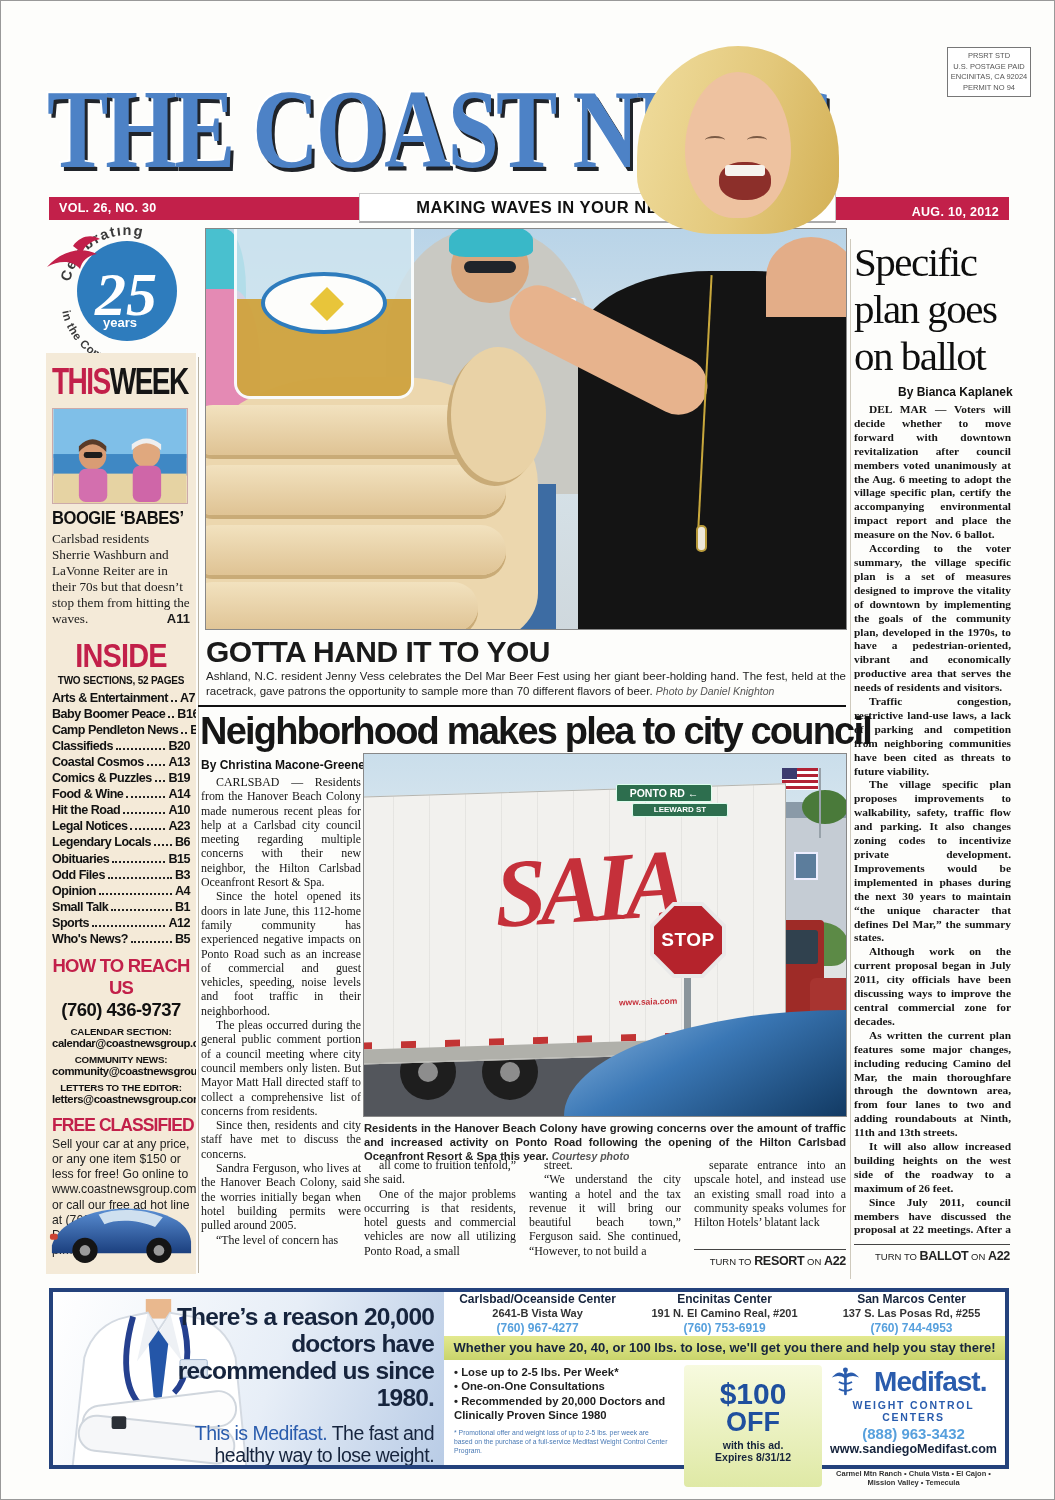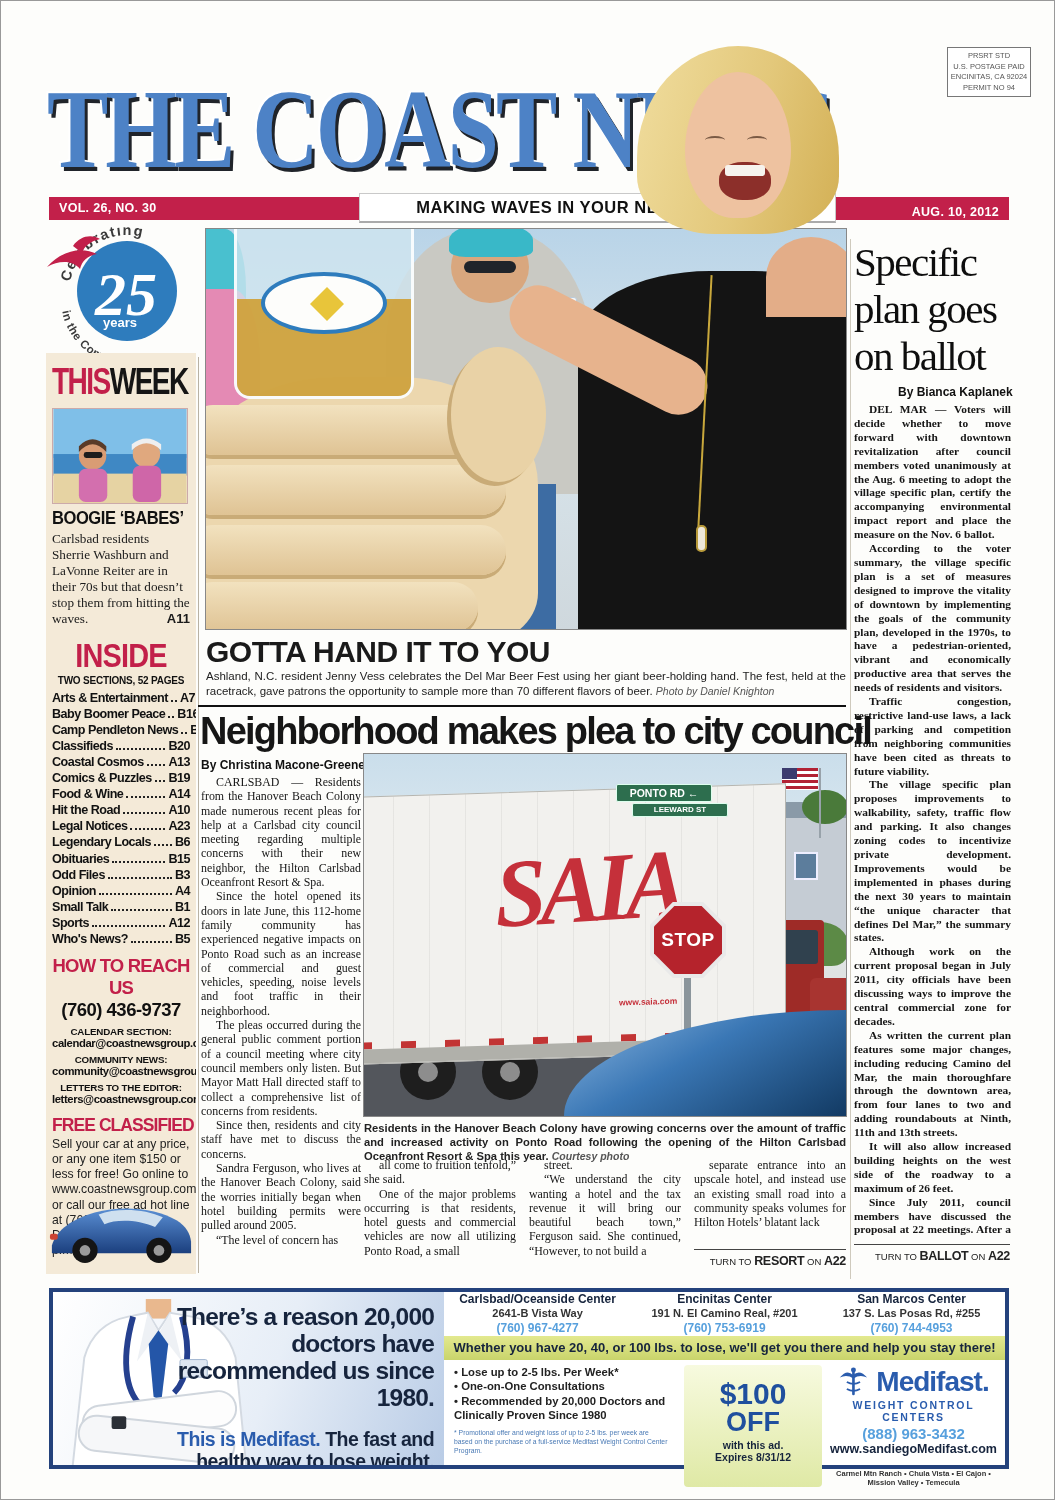--- a/index.html
+++ b/index.html
@@ -148,41 +148,41 @@
   
   .rail-head { position: absolute; left: 853px; top: 238px; width: 158px; font-family: "Liberation Serif", serif; font-weight: 400; font-size: 41px; line-height: 47px; letter-spacing: -1.5px; color: #0e0e0e; }
   .rail-by { position: absolute; left: 853px; top: 384px; font-size: 12px; font-weight: 800; padding-left: 44px; }
   .rail-body { position: absolute; left: 853px; top: 402px; width: 157px; height: 833px; overflow: hidden; font-size: 11.4px; line-height: 13.9px; font-weight: bold; }
   
   .ad { position: absolute; left: 48px; top: 1287px; width: 960px; height: 181px; border: 4px solid #24427c; background: #fff; display: flex; }
   .ad-left { position: relative; width: 458px; background: linear-gradient(290deg, #b9cce6 0%, #e7eef7 45%, #ffffff 100%); overflow: hidden; }
   .ad-doc { position: absolute; left: 2px; bottom: -2px; }
   .ad-copy { position: absolute; right: 10px; top: 12px; width: 300px; text-align: right; color: #16243d; }
   .ad-h1 { font-size: 24.5px; font-weight: 800; line-height: 1.1; letter-spacing: -0.8px; }
-  .ad-h2 { margin-top: 16px; font-size: 19.5px; font-weight: 700; letter-spacing: -0.5px; line-height: 1.15; }
+  .ad-h2 { margin-top: 10px; font-size: 19.5px; font-weight: 400; letter-spacing: -0.5px; line-height: 1.15; }
   .ad-h2 .blue { color: #2a5cad; }
   .ad-right { flex: 1; display: flex; flex-direction: column; }
   .ad-centers { display: flex; height: 54px; align-items: center; }
   .ad-center { flex: 1; text-align: center; line-height: 1.25; }
   .adc-name { font-size: 12px; font-weight: 800; color: #16243d; }
   .adc-addr { font-size: 11px; font-weight: 700; color: #333; }
   .adc-phone { font-size: 12px; font-weight: 800; color: #57a0dd; }
   .ad-green { height: 24px; background: linear-gradient(180deg, #e3e98f, #c9d46b); text-align: center; font-size: 13px; font-weight: 800; color: #16243d; line-height: 24px; }
   .ad-bottom { flex: 1; display: flex; padding: 5px 8px 4px 10px; }
   .ad-bullets { width: 222px; }
   .blt { font-size: 11.3px; font-weight: 700; color: #222; line-height: 1.28; }
   .blt::before { content: "• "; }
   .ad-fine { margin-top: 5px; font-size: 6.8px; color: #4a7ab5; line-height: 1.35; width: 215px; }
   .ad-coupon { width: 138px; margin: 0 8px; background: linear-gradient(180deg, #f7fadf, #dfe9a5); border-radius: 4px; text-align: center; padding-top: 14px; }
   .cp-100 { font-size: 30px; font-weight: 900; color: #1f4f9e; line-height: 1; }
   .cp-off { font-size: 27px; font-weight: 900; color: #1f4f9e; line-height: 1; }
   .cp-with { font-size: 10.5px; font-weight: 800; color: #16243d; margin-top: 3px; }
   .cp-exp { font-size: 10.5px; font-weight: 700; color: #16243d; }
   .ad-logo { flex: 1; text-align: center; }
-  .ml-row { display: flex; align-items: center; justify-content: center; gap: 8px; }
+  .ml-row { display: flex; align-items: center; justify-content: flex-start; gap: 14px; }
   .ml-name { font-size: 28px; font-weight: 900; color: #2a5cad; letter-spacing: -1px; }
   .ml-sub { font-size: 10.5px; font-weight: 700; color: #2a5cad; letter-spacing: 1.8px; }
   .ml-phone { font-size: 15px; font-weight: 800; color: #57a0dd; margin-top: 2px; }
   .ml-web { font-size: 12.5px; font-weight: 800; color: #16243d; }
   .ml-cities { font-size: 7.5px; font-weight: 700; color: #333; margin-top: 13px; }
 </style>
 </head>
 <body>
 
 <div class="page">

